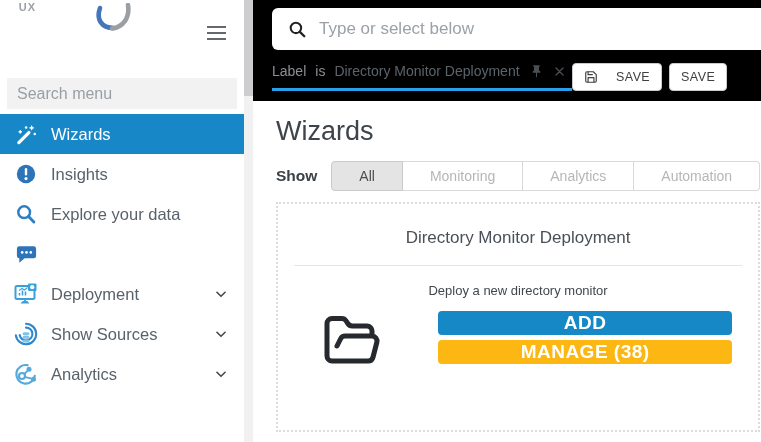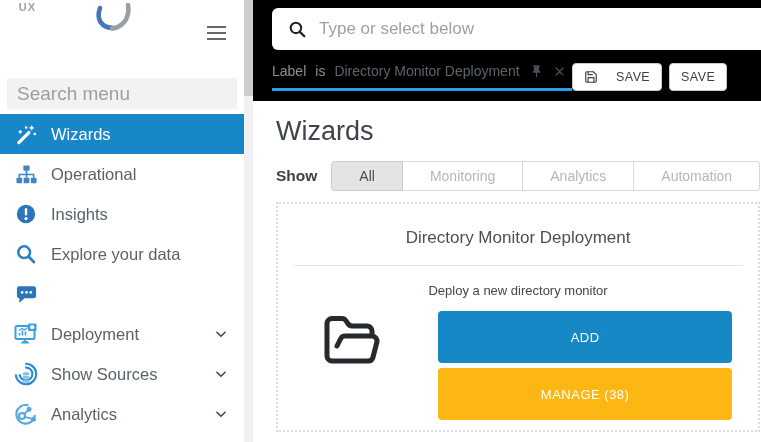--- a/index.html
+++ b/index.html
@@ -13,21 +13,21 @@
   .logo { position:absolute; left:28px; top:2px; }
   .logo-swoosh { position:absolute; left:62px; top:1px; }
   .logo-text { display:block; margin-top:26px; font-size:31px; font-weight:700;
                color:#4576ba; letter-spacing:-0.5px; line-height:1; }
   .logo-sub { position:absolute; right:-8px; bottom:-11px; font-size:11px;
               color:#9ba1a6; letter-spacing:1px; font-weight:700; }
   .hamburger { position:absolute; right:18px; top:26px; width:19px; cursor:pointer; }
   .hamburger span { display:block; height:2.4px; background:#65696e; margin-bottom:3.6px; }
   .menu-search { display:block; width:230px; margin:2px 7px 4px 7px; height:31px;
                  background:#f2f2f3; border:none; outline:none; padding:0 10px;
-                 font-size:19px; color:#555; font-family:inherit; }
+                 font-size:16px; color:#555; font-family:inherit; }
   .menu-search::placeholder { color:#9a9fa3; }
   .menu { padding-top:1px; }
   .menu-item { display:flex; align-items:center; height:40px; padding:0 16px 0 13px;
                cursor:pointer; color:#59626b; }
   .menu-item .mi-icon { width:26px; display:flex; justify-content:center; align-items:center; }
   .menu-item .mi-label { margin-left:12px; font-size:16.5px; }
   .menu-item.selected { background:#1787c8; color:#fff; }
   .menu-item .chevron { margin-left:auto; display:flex; }
 
   
@@ -69,22 +69,22 @@
 
   .wizard-card { border:2px dotted #dcdcdc; background:#fff; height:230px;
                  padding:24px 0 0 0; }
   .card-title { text-align:center; font-size:17px; color:#495057; }
   .card-divider { border:none; border-top:1px solid #e5e5e5; margin:17px 16px; }
   .card-desc { text-align:center; font-size:13px; color:#40474d; margin-bottom:13px; }
   .card-body { display:flex; align-items:flex-start; }
   .folder-wrap { margin-left:42px; display:flex; }
   .card-buttons { margin-left:auto; margin-right:26px; width:294px;
                   display:flex; flex-direction:column; gap:5px; }
-  .btn-solid { border:none; border-radius:4px; height:52px; color:#fff; font-weight:400;
-               font-size:13px; letter-spacing:0.5px; font-family:inherit; cursor:pointer; }
+  .btn-solid { border:none; border-radius:4px; height:24px; color:#fff; font-weight:700;
+               font-size:19px; letter-spacing:0.5px; font-family:inherit; cursor:pointer; }
   .btn-add { background:#1688c5; }
   .btn-manage { background:#fcb713; }
 </style>
 </head>
 <body>
 
 <div class="app">
 
   <aside class="sidebar">
     <div class="sb-header">
@@ -112,34 +112,20 @@
             <path d="M4 20.5 L14.5 10" stroke="#fff" stroke-width="3.4" stroke-linecap="round"></path>
             <path d="M17.4 2l.95 2.15L20.5 5.1l-2.15.95L17.4 8.2l-.95-2.15L14.3 5.1l2.15-.95z" fill="#fff"></path>
             <circle cx="11.6" cy="4.6" r="1.3" fill="#fff"></circle>
             <circle cx="20.6" cy="11.6" r="1.3" fill="#fff"></circle>
             <path d="M5.5 7.5v3.4M3.8 9.2h3.4" stroke="#fff" stroke-width="1.5"></path>
           </svg>
         </span>
         <span class="mi-label">Wizards</span>
       </div>
 
-      <div class="menu-item">
-        <span class="mi-icon">
-          <svg width="23" height="23" viewBox="0 0 24 24">
-            <g fill="#3f86c9">
-              <rect x="8.75" y="2.5" width="6.5" height="5.5" rx="1"></rect>
-              <rect x="1.5" y="15.5" width="6" height="5.5" rx="1"></rect>
-              <rect x="9" y="15.5" width="6" height="5.5" rx="1"></rect>
-              <rect x="16.5" y="15.5" width="6" height="5.5" rx="1"></rect>
-            </g>
-            <path d="M12 8v4M12 12H4.5v3.5M12 12h7.5v3.5M12 12v3.5" stroke="#3f86c9" stroke-width="1.7" fill="none"></path>
-          </svg>
-        </span>
-        <span class="mi-label">Operational</span>
-      </div>
 
       <div class="menu-item">
         <span class="mi-icon">
           <svg width="22" height="22" viewBox="0 0 24 24">
             <circle cx="12" cy="12" r="10" fill="#2d74b8"></circle>
             <rect x="10.7" y="5.5" width="2.6" height="8.2" rx="1.3" fill="#fff"></rect>
             <circle cx="12" cy="17" r="1.7" fill="#fff"></circle>
           </svg>
         </span>
         <span class="mi-label">Insights</span>

